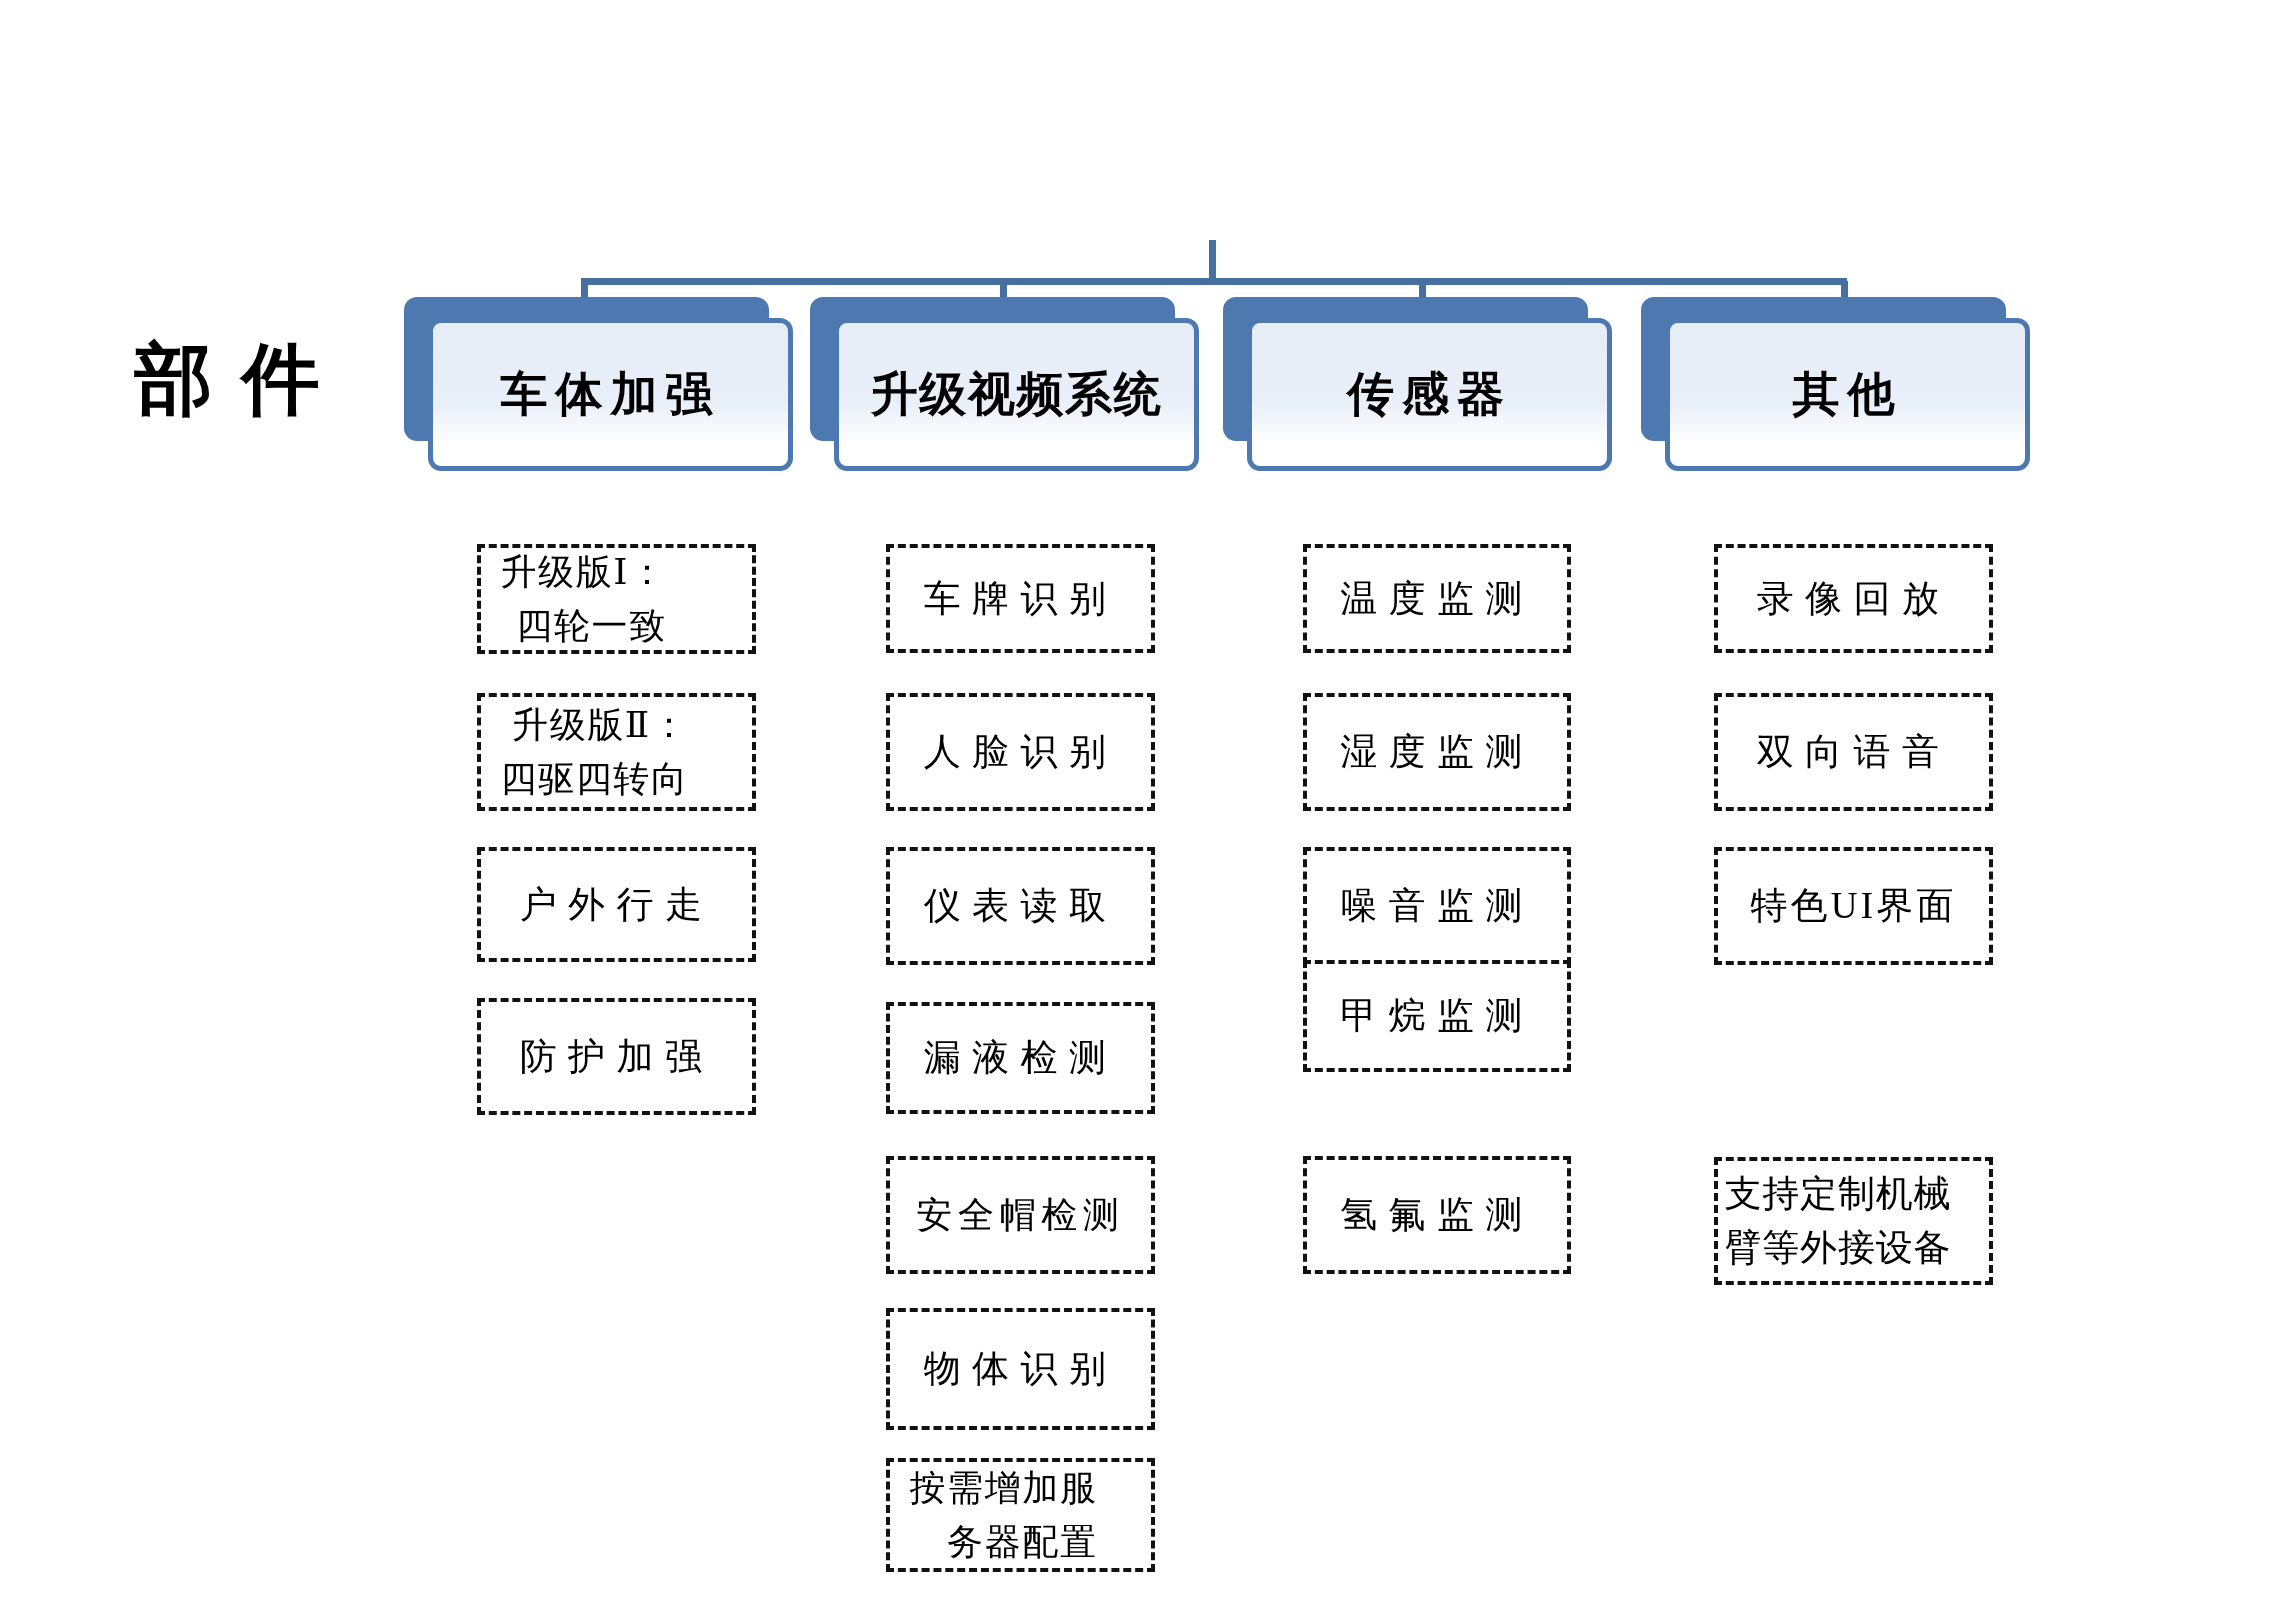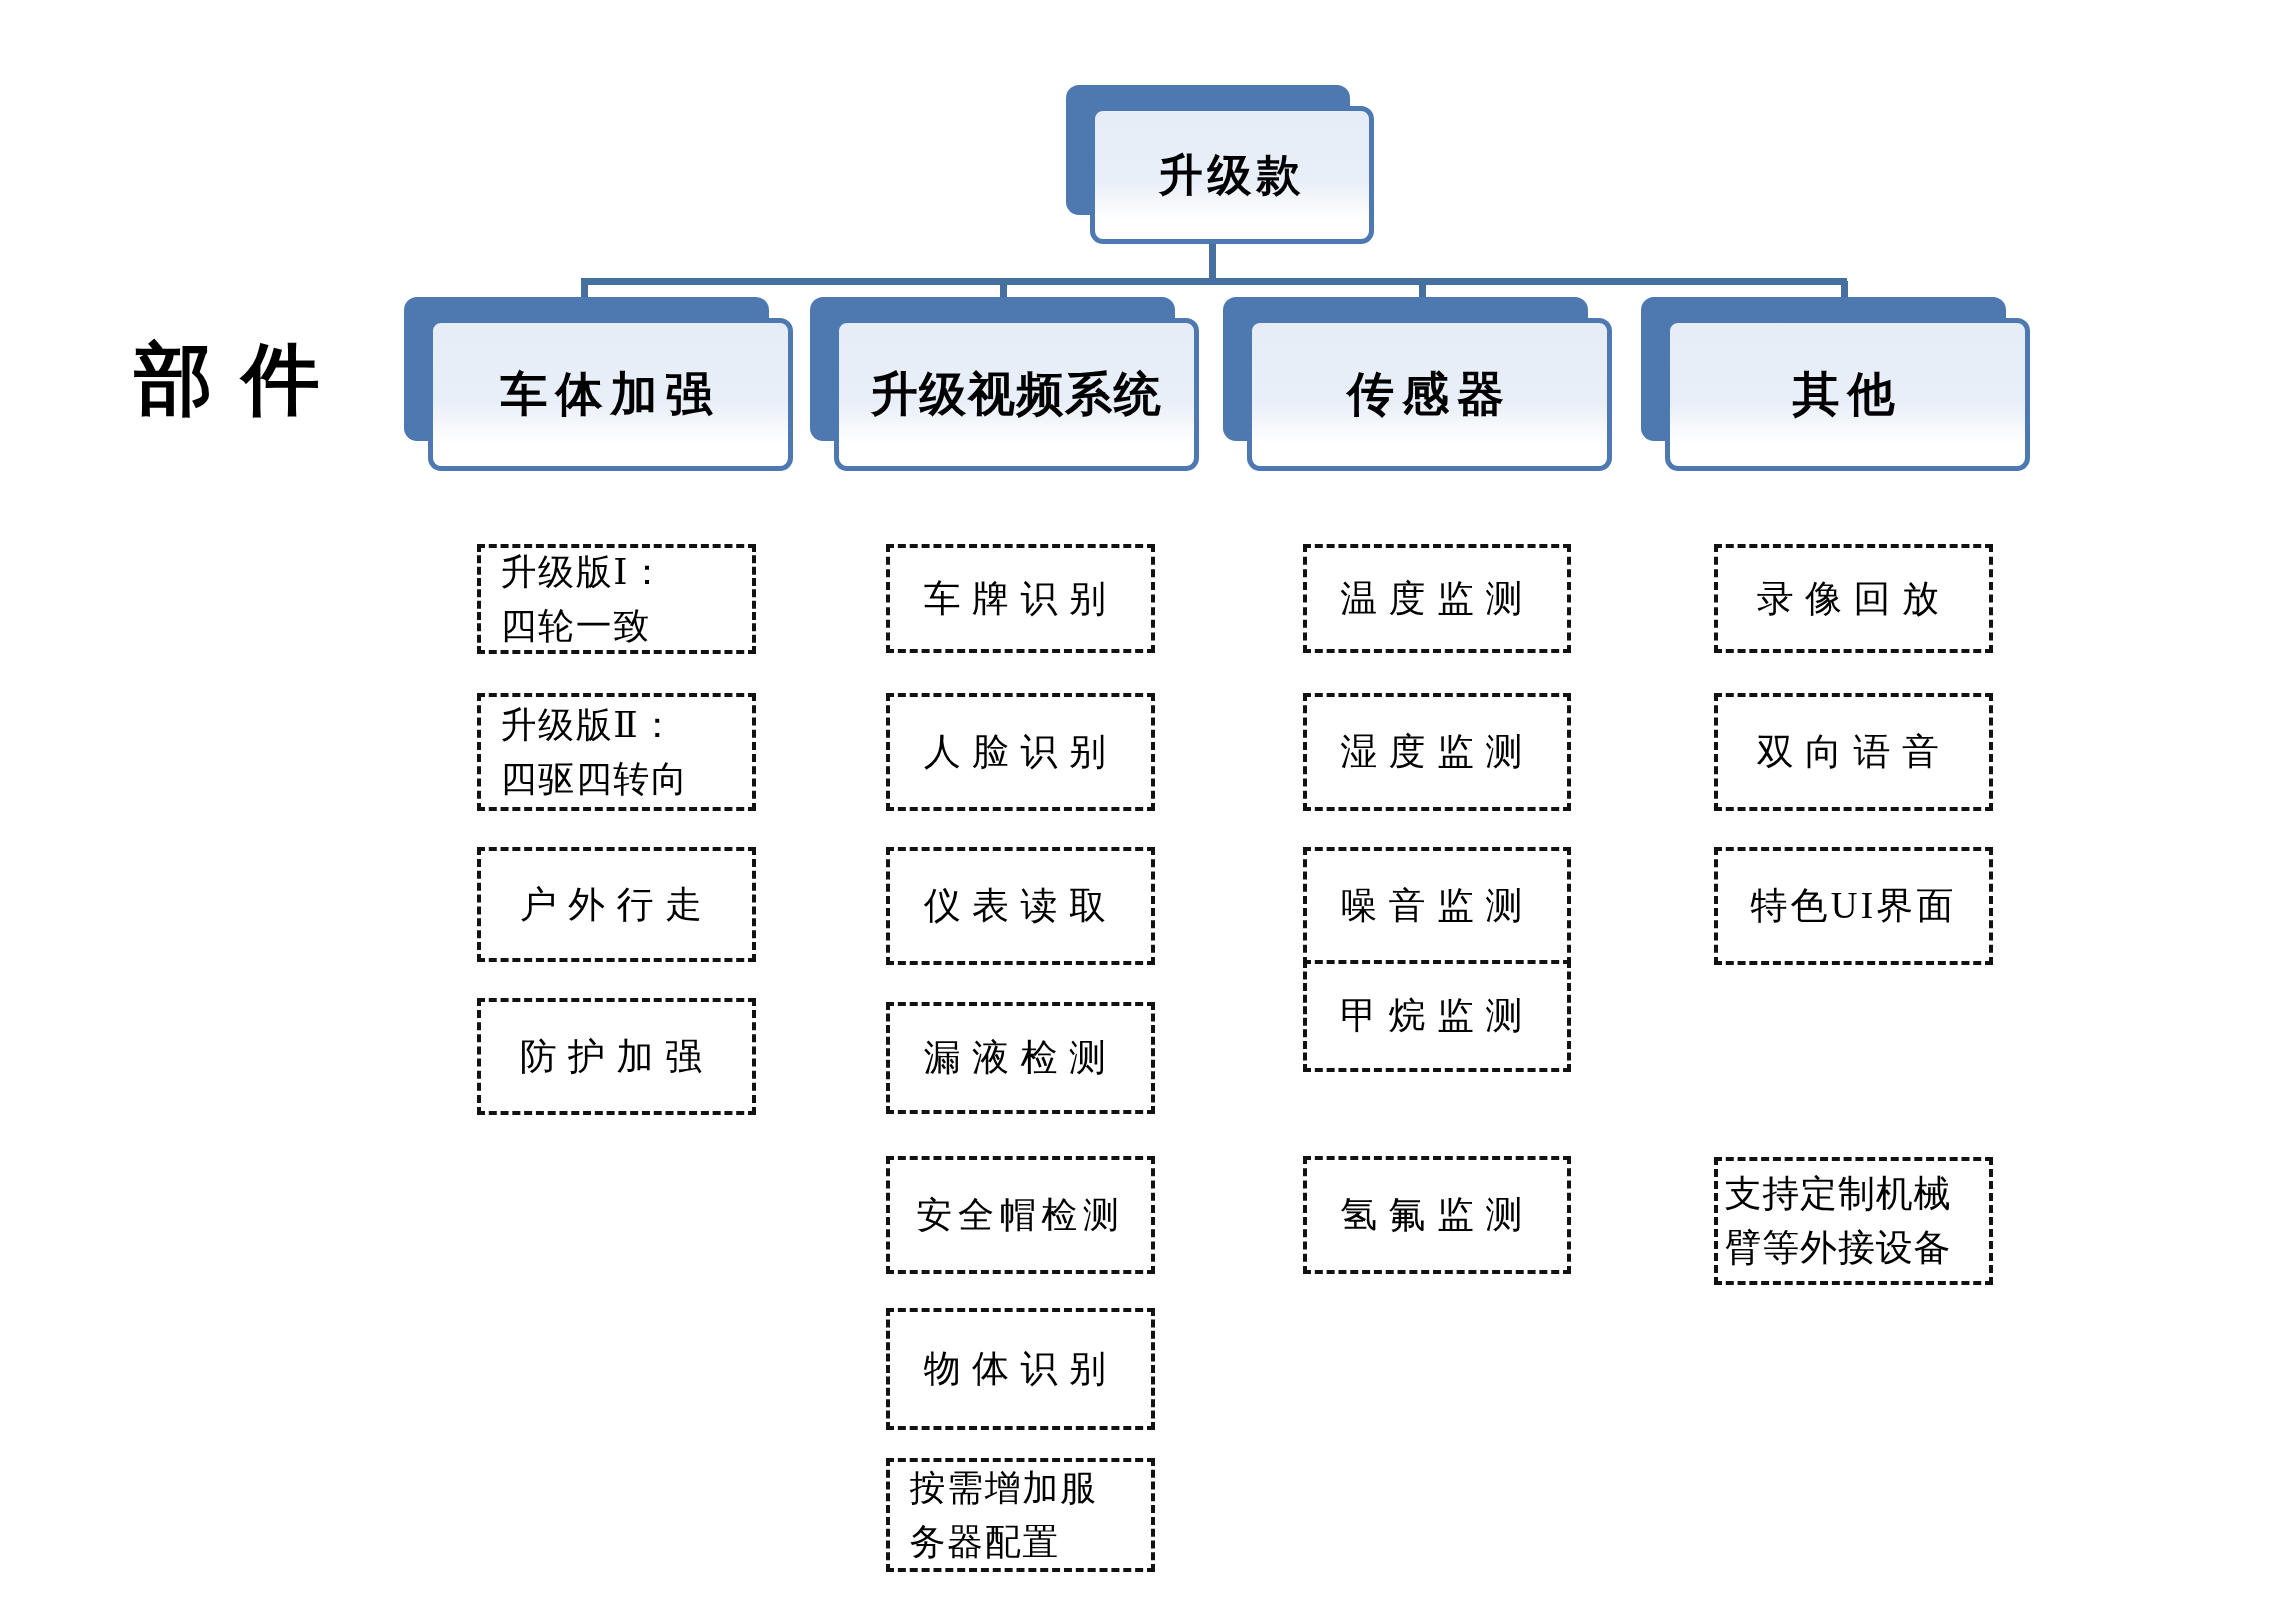--- a/index.html
+++ b/index.html
@@ -25,21 +25,21 @@
   .root-node .front{font-size:44px;letter-spacing:4.9px;}
   .branch-node .front{font-size:47px;}
   
   .dash{
     position:absolute;border:4px dashed #121212;background:#ffffff;box-sizing:border-box;
     display:flex;align-items:center;justify-content:center;
     font-size:37px;letter-spacing:11.4px;white-space:pre-line;text-align:center;
   }
   .dash.small{font-size:36px;letter-spacing:5.7px;}
   .dash.tl{
-    justify-content:flex-start;text-align:left;padding-left:19.5px;
+    justify-content:flex-start;text-align:right;padding-left:19.5px;
     font-size:36px;letter-spacing:1.6px;line-height:1.5;
   }
   .dash.tl.tight{padding-left:6.5px;letter-spacing:0.8px;font-size:37px;line-height:1.45;}
   
   .rowlabel{
     position:absolute;display:flex;align-items:center;justify-content:center;
     font-size:78px;font-weight:bold;letter-spacing:29px;padding-left:29px;box-sizing:border-box;
     white-space:nowrap;
   }
   
@@ -52,26 +52,20 @@
 
 <div class="canvas">
 
   <div class="line" style="left:1209px;top:240px;width:6.5px;height:42px;"></div>
   <div class="line" style="left:581px;top:278px;width:1266px;height:6.5px;"></div>
   <div class="line" style="left:581px;top:281px;width:6.5px;height:37px;"></div>
   <div class="line" style="left:1000px;top:281px;width:6.5px;height:37px;"></div>
   <div class="line" style="left:1419px;top:281px;width:6.5px;height:37px;"></div>
   <div class="line" style="left:1841px;top:281px;width:6.5px;height:37px;"></div>
 
-  <div class="node root-node" style="left:1090px;top:106px;width:284px;height:138px;">
-    <div class="back"></div>
-    <div class="front">
-      <span>升级款</span>
-    </div>
-  </div>
 
   <div class="rowlabel" style="left:89px;top:323px;width:276px;height:114px;">部件</div>
 
   <div class="node branch-node" style="left:428px;top:318px;width:365px;height:153px;font-family:Liberation Mono, monospace;">
     <div class="back"></div>
     <div class="front">
       <span>车体加强</span>
     </div>
   </div>
   <div class="node branch-node" style="left:834px;top:318px;width:365px;height:153px;">

